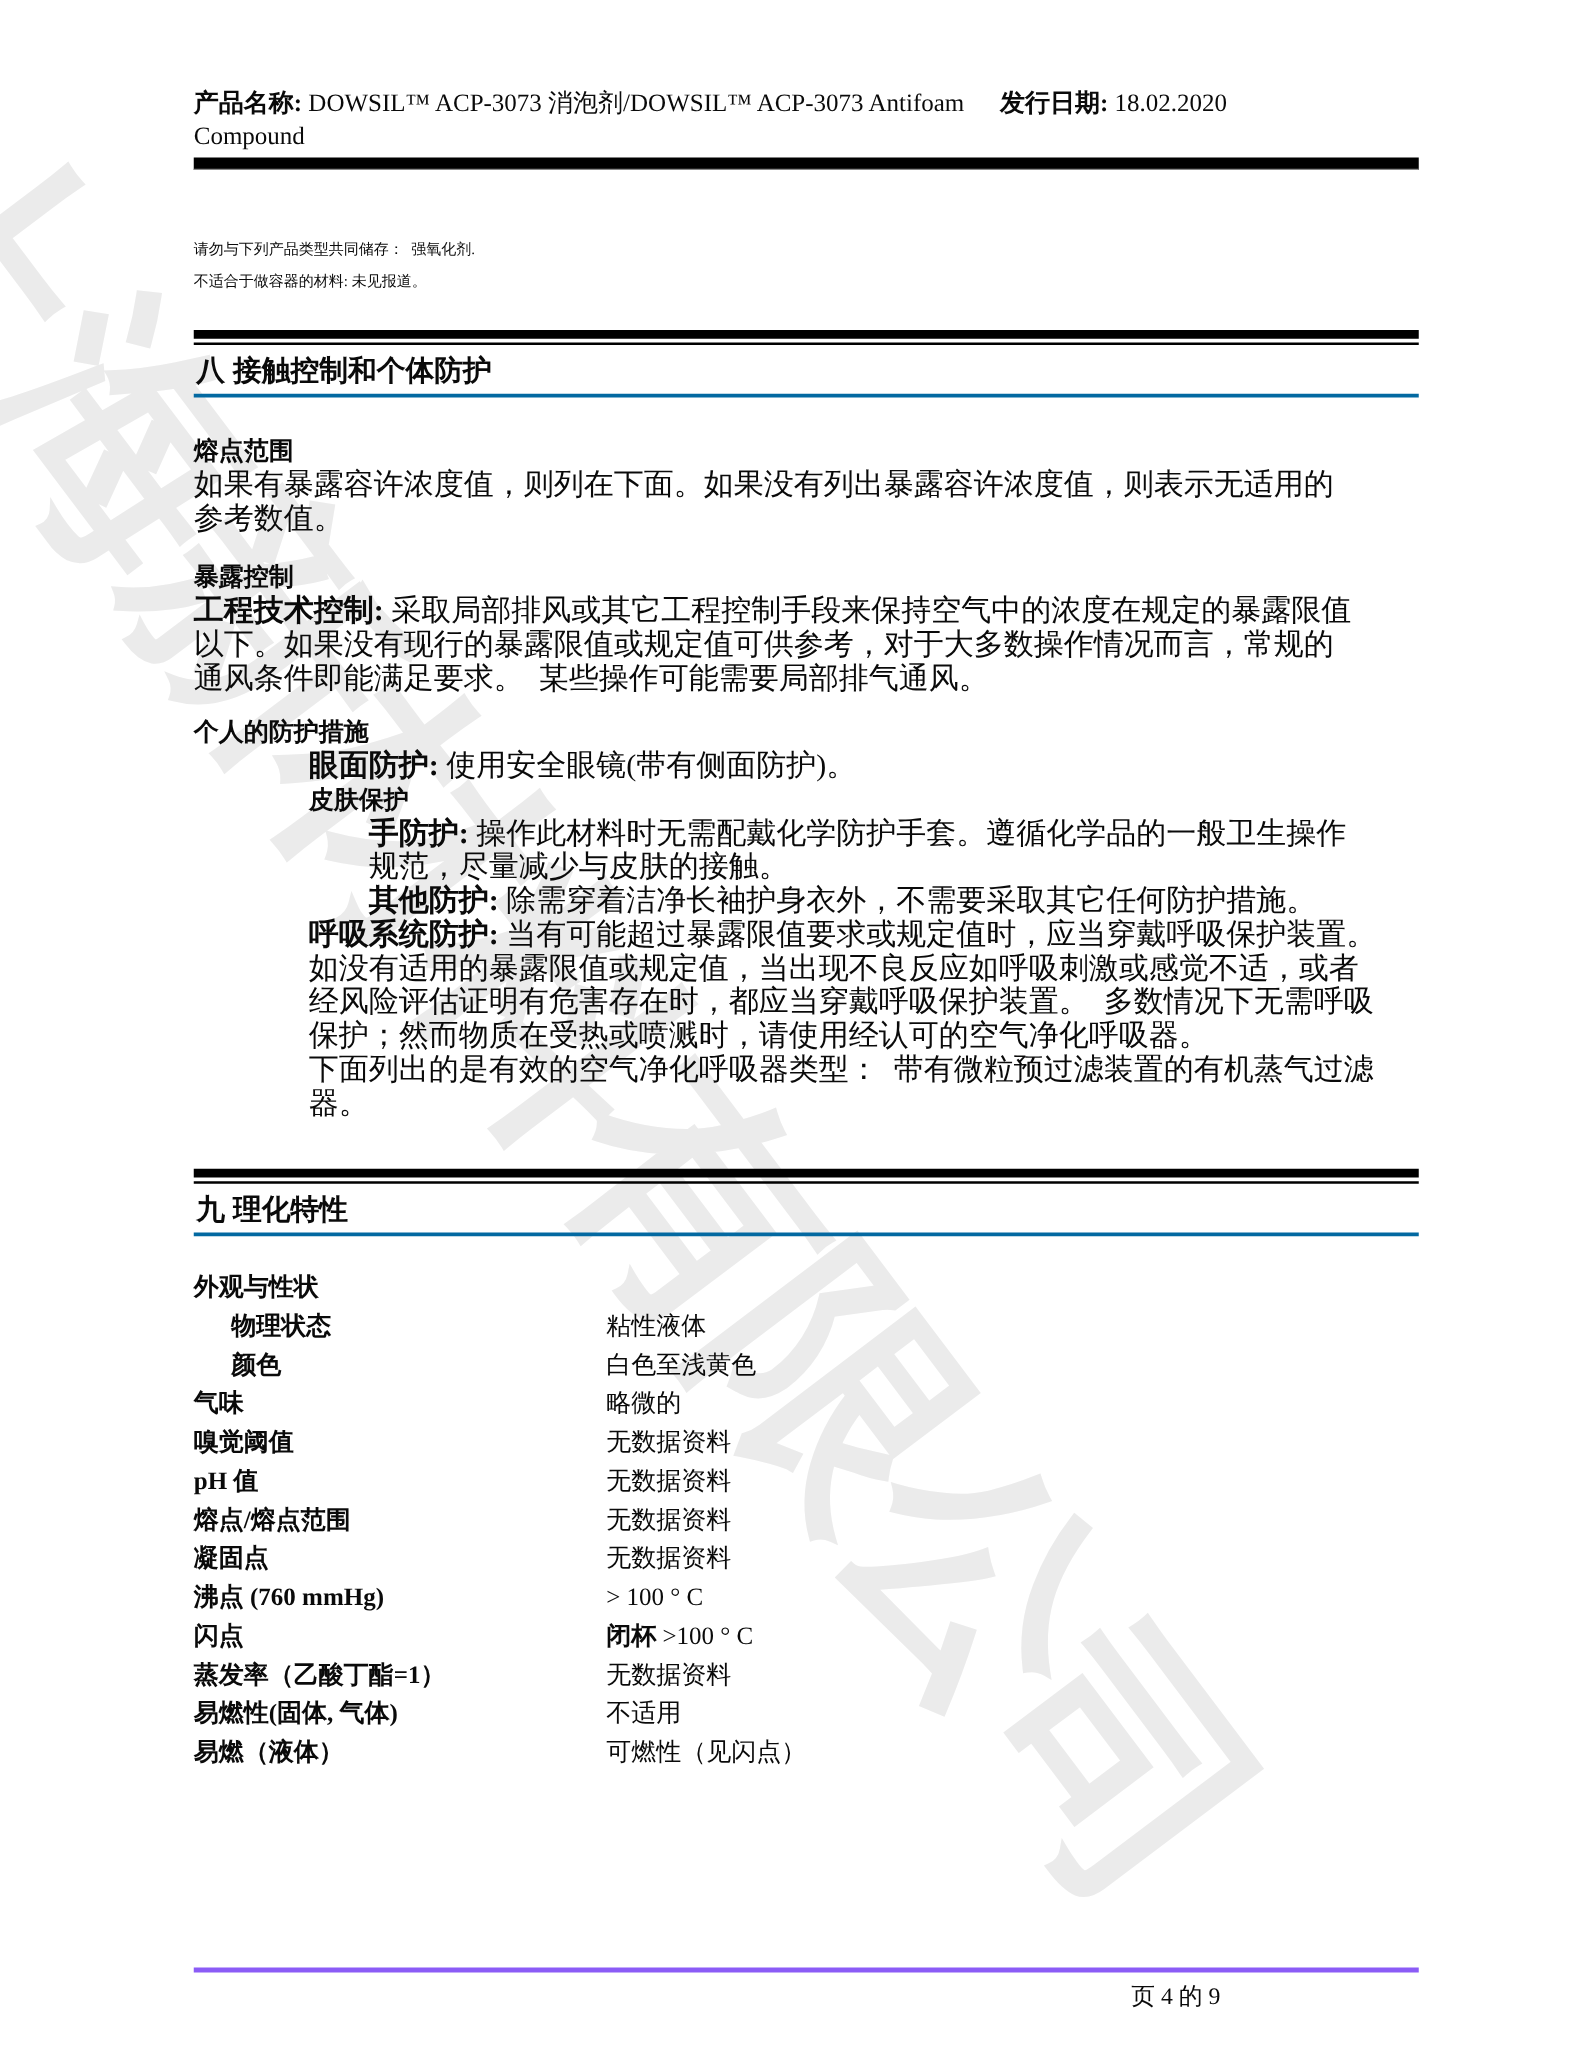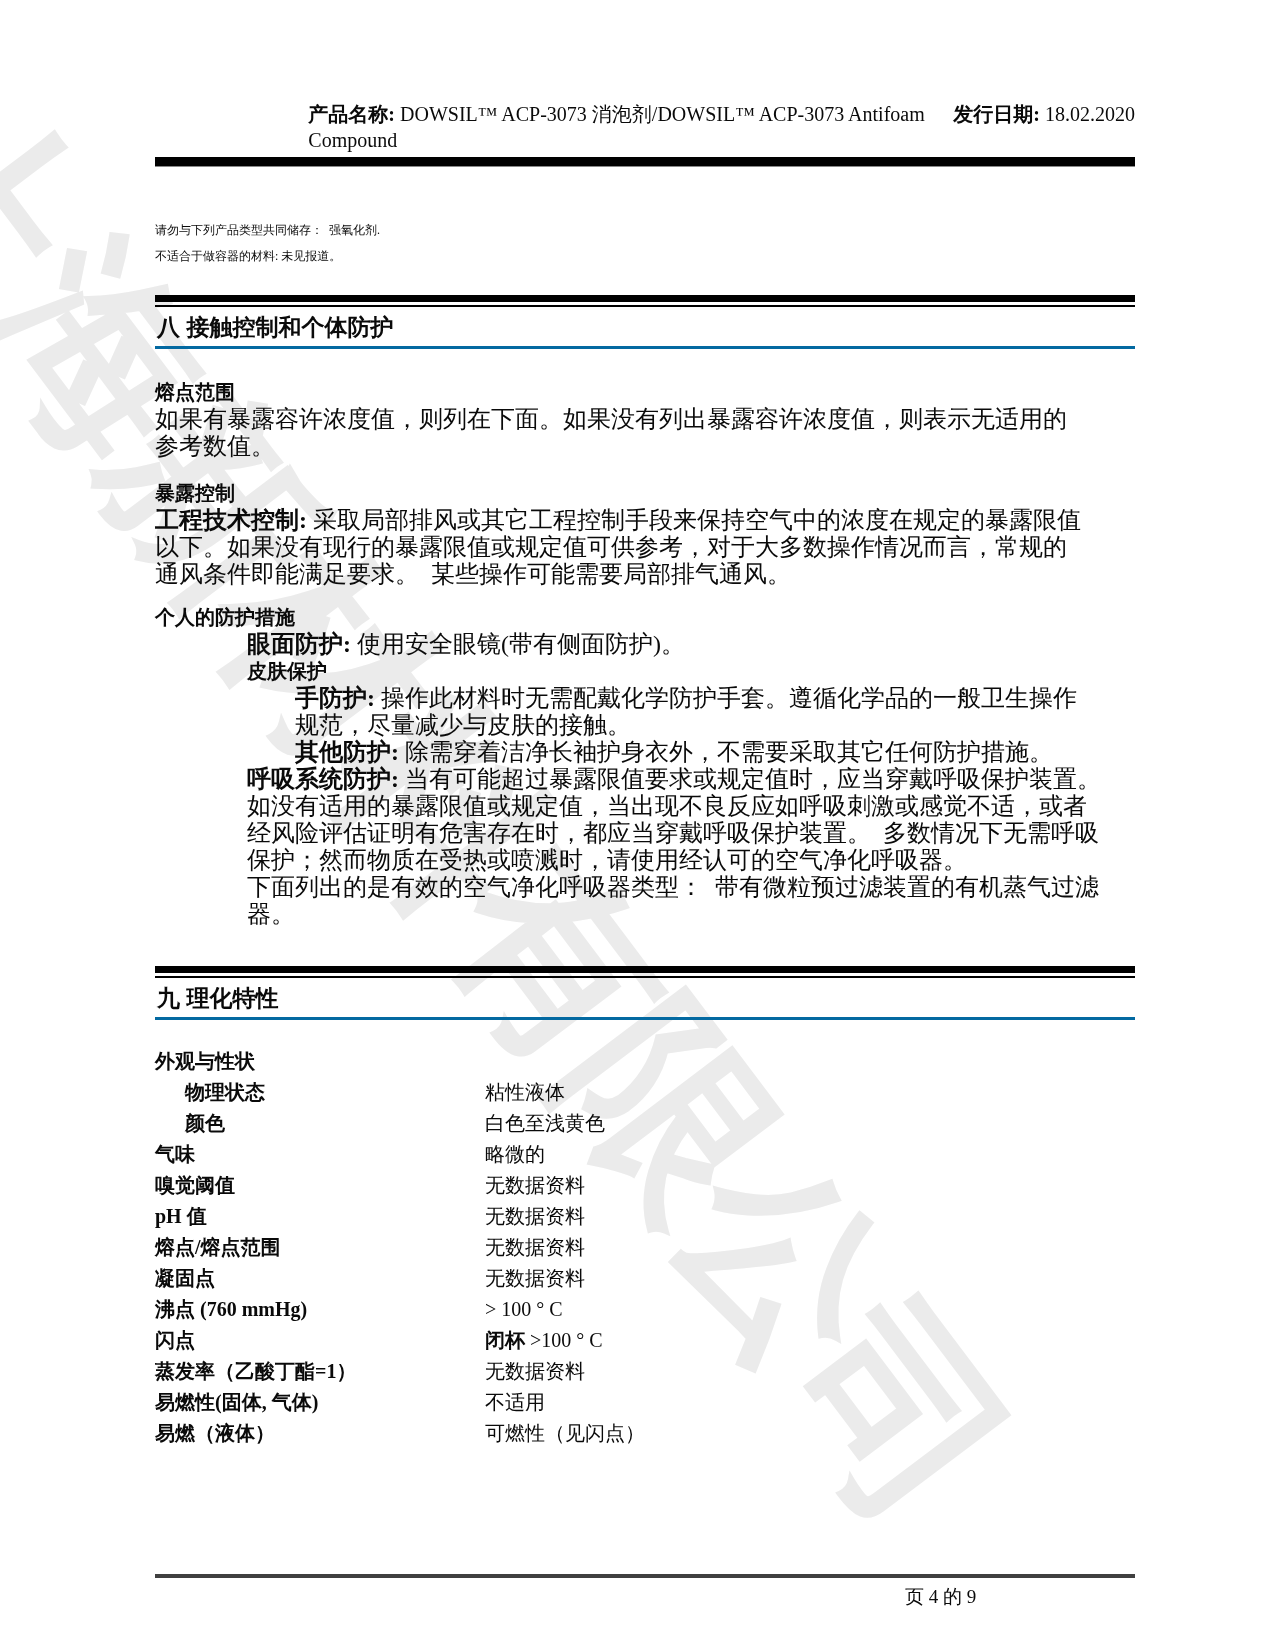--- a/index.html
+++ b/index.html
@@ -7,21 +7,21 @@
        font-family:"Liberation Serif","DejaVu Serif",serif;color:#0a0a0a;}
   .b{font-weight:bold;}
   .watermark{
     position:absolute;top:40px;left:30px;z-index:0;
     font-size:200px;letter-spacing:-10px;color:#ebebeb;
     white-space:nowrap;transform:rotate(53deg);transform-origin:0 0;
     font-family:"Liberation Sans","DejaVu Sans",sans-serif;font-weight:bold;
     pointer-events:none;user-select:none;
   }
   .content{position:absolute;left:155px;top:0;width:980px;z-index:1;}
-  .doc-header{margin-top:101px;display:flex;justify-content:flex-end;
+  .doc-header{margin-top:70px;display:flex;justify-content:flex-start;
               font-size:20px;line-height:26px;}
   .header-left{width:645px;}
   .header-right{white-space:nowrap;}
   .sds-line{margin-top:24px;font-size:20px;line-height:22px;}
   .rule-thick{margin-top:4px;height:9px;background:#000;border-bottom:1px solid #888;}
   .storage{margin:50px 0 0 0;font-size:12px;line-height:26px;white-space:pre-wrap;}
   .sec-header{margin-top:26px;}
   .sec-bar{height:7px;background:#000;}
   .sec-thin{height:2px;background:#000;margin-top:3px;}
   .sec-title{font-size:23px;font-weight:bold;line-height:30px;padding:5px 0 4px 2px;
@@ -36,21 +36,21 @@
   .ind2{margin-left:140px;}
   .w0{max-width:928px;}
   .w1{max-width:855px;}
   .w2{max-width:790px;}
   .props{margin-top:26px;}
   .prop-row{display:flex;font-size:20px;line-height:31px;height:31px;}
   .prop-label{font-weight:bold;width:330px;flex:0 0 330px;}
   .prop-row.sub .prop-label{padding-left:30px;width:300px;flex:0 0 300px;}
   .prop-value{white-space:pre-wrap;}
   .footer{position:absolute;left:155px;top:1574px;width:980px;z-index:1;
-          border-top:4px solid #404040;}
+          border-top:4px solid #8b5cf6;}
   .footer-text{margin-left:750px;margin-top:6px;font-size:19px;}
 </style>
 </head>
 <body>
 
 <div>
   <div class="watermark">上海新材料有限公司</div>
 
   <div class="content">
 

